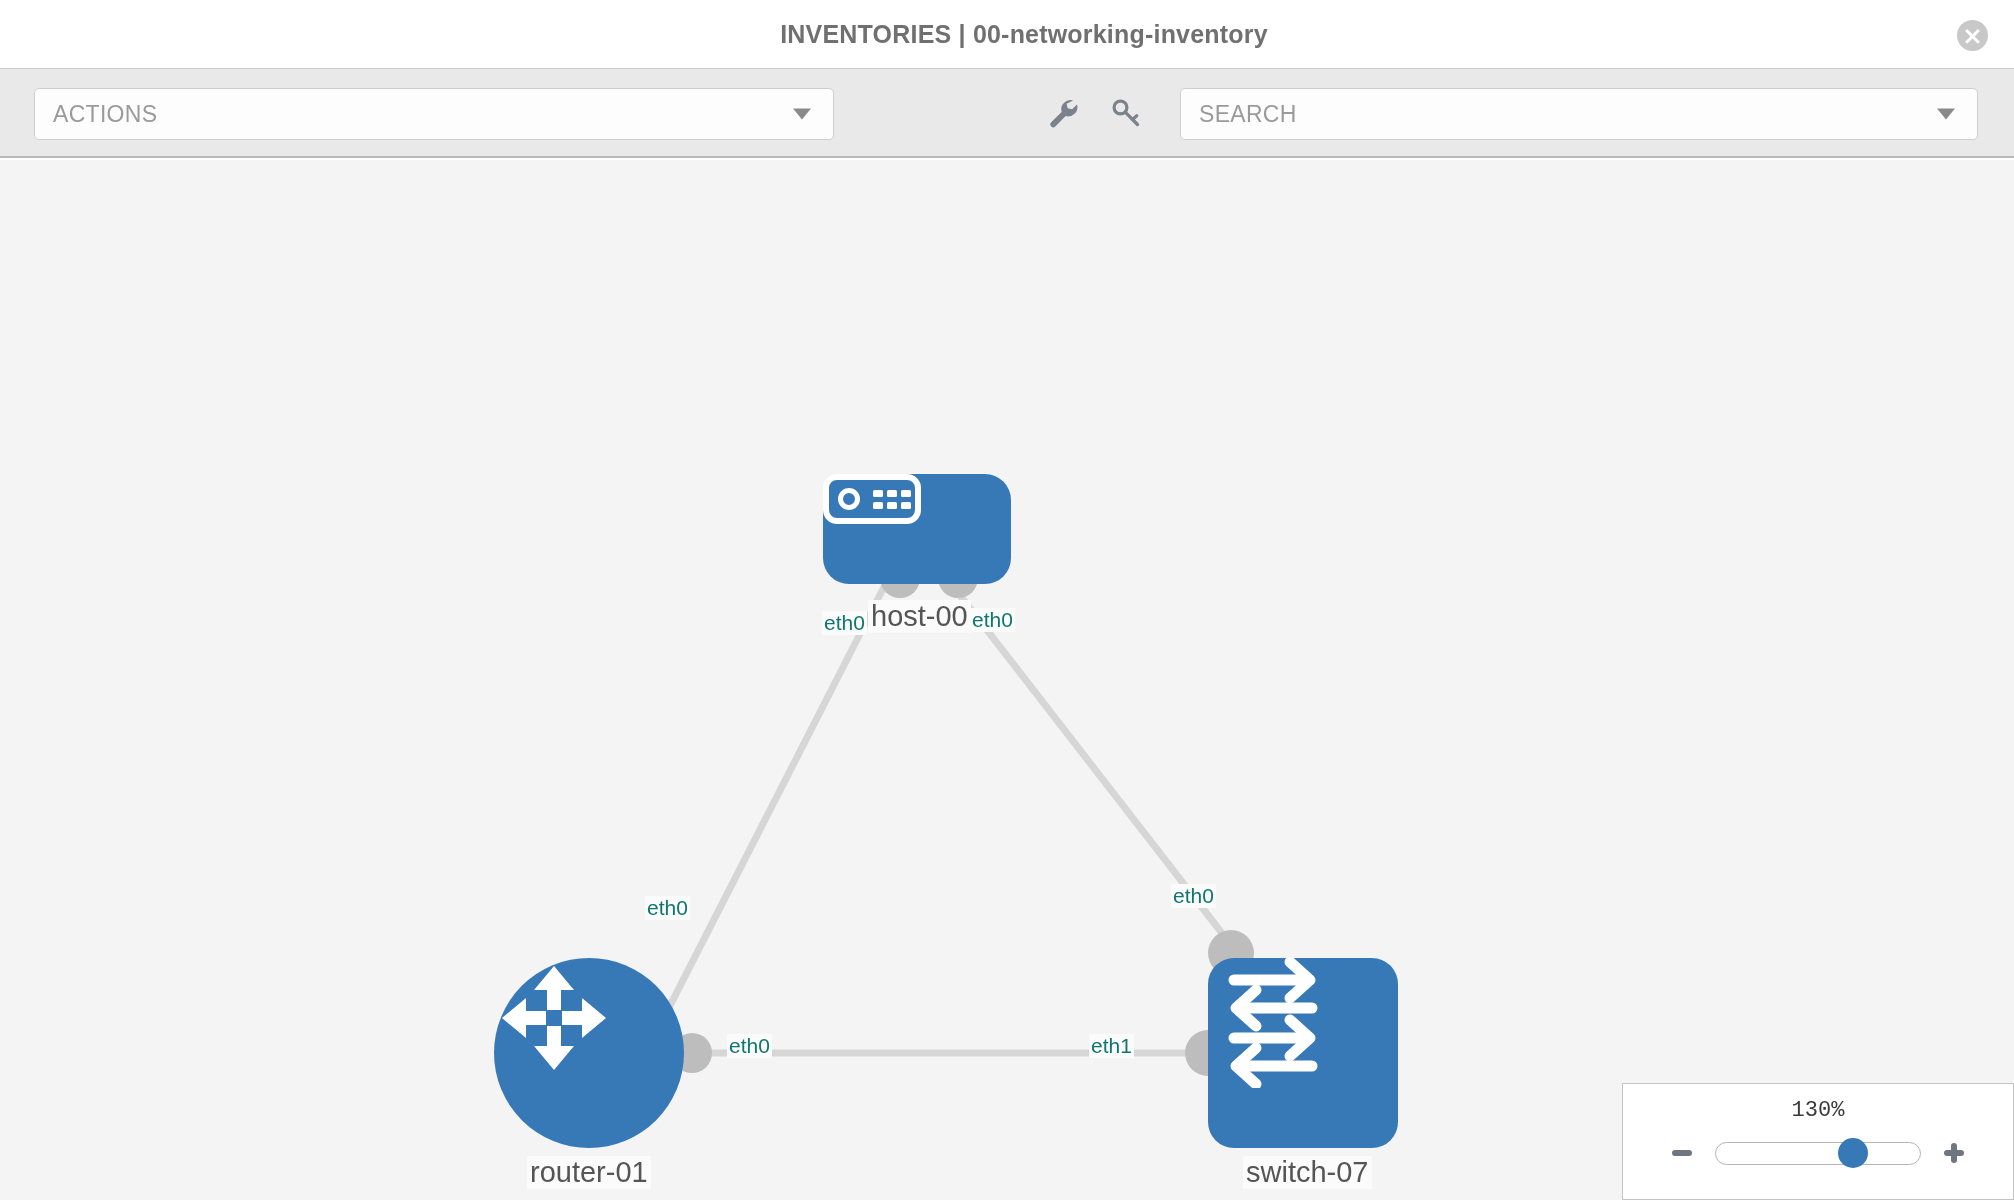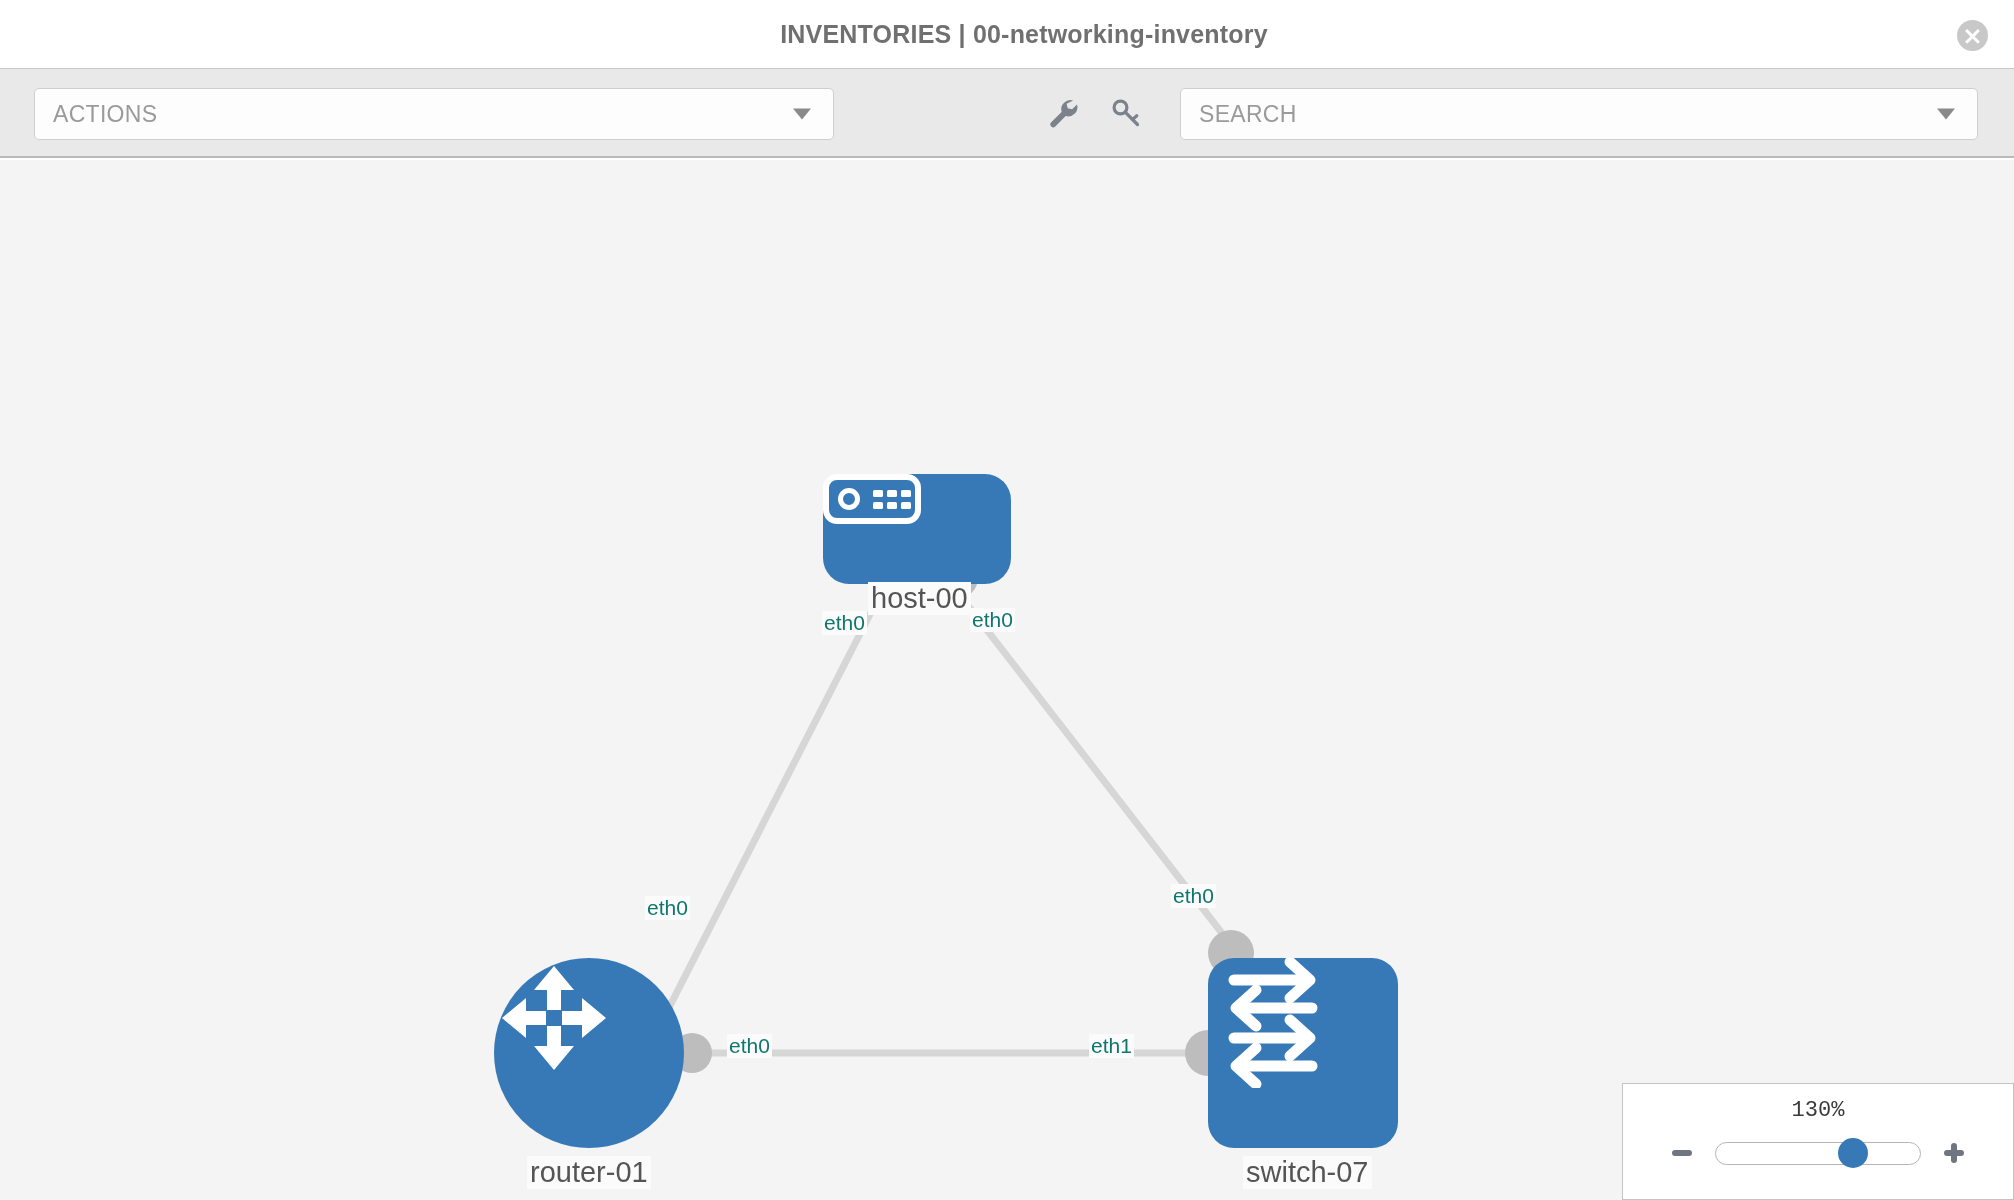--- a/index.html
+++ b/index.html
@@ -319,21 +319,21 @@
 
           <line x1="26" y1="80" x2="100" y2="80"></line>
           <polyline points="82,62 102,80 82,98"></polyline>
 
           <line x1="104" y1="108" x2="30" y2="108"></line>
           <polyline points="48,90 28,108 48,126"></polyline>
         </g>
       </svg>
     </div>
 
-    <div class="node-label" style="left:868px; top:422px;">host-00</div>
+    <div class="node-label" style="left:868px; top:440px;">host-00</div>
     <div class="node-label" style="left:527px; top:996px;">router-01</div>
     <div class="node-label" style="left:1243px; top:996px;">switch-07</div>
 
     <div class="edge-label" style="left:822px; top:451px;">eth0</div>
     <div class="edge-label" style="left:970px; top:448px;">eth0</div>
 
     <div class="edge-label" style="left:645px; top:736px;">eth0</div>
     <div class="edge-label" style="left:1171px; top:724px;">eth0</div>
 
     <div class="edge-label" style="left:727px; top:874px;">eth0</div>

